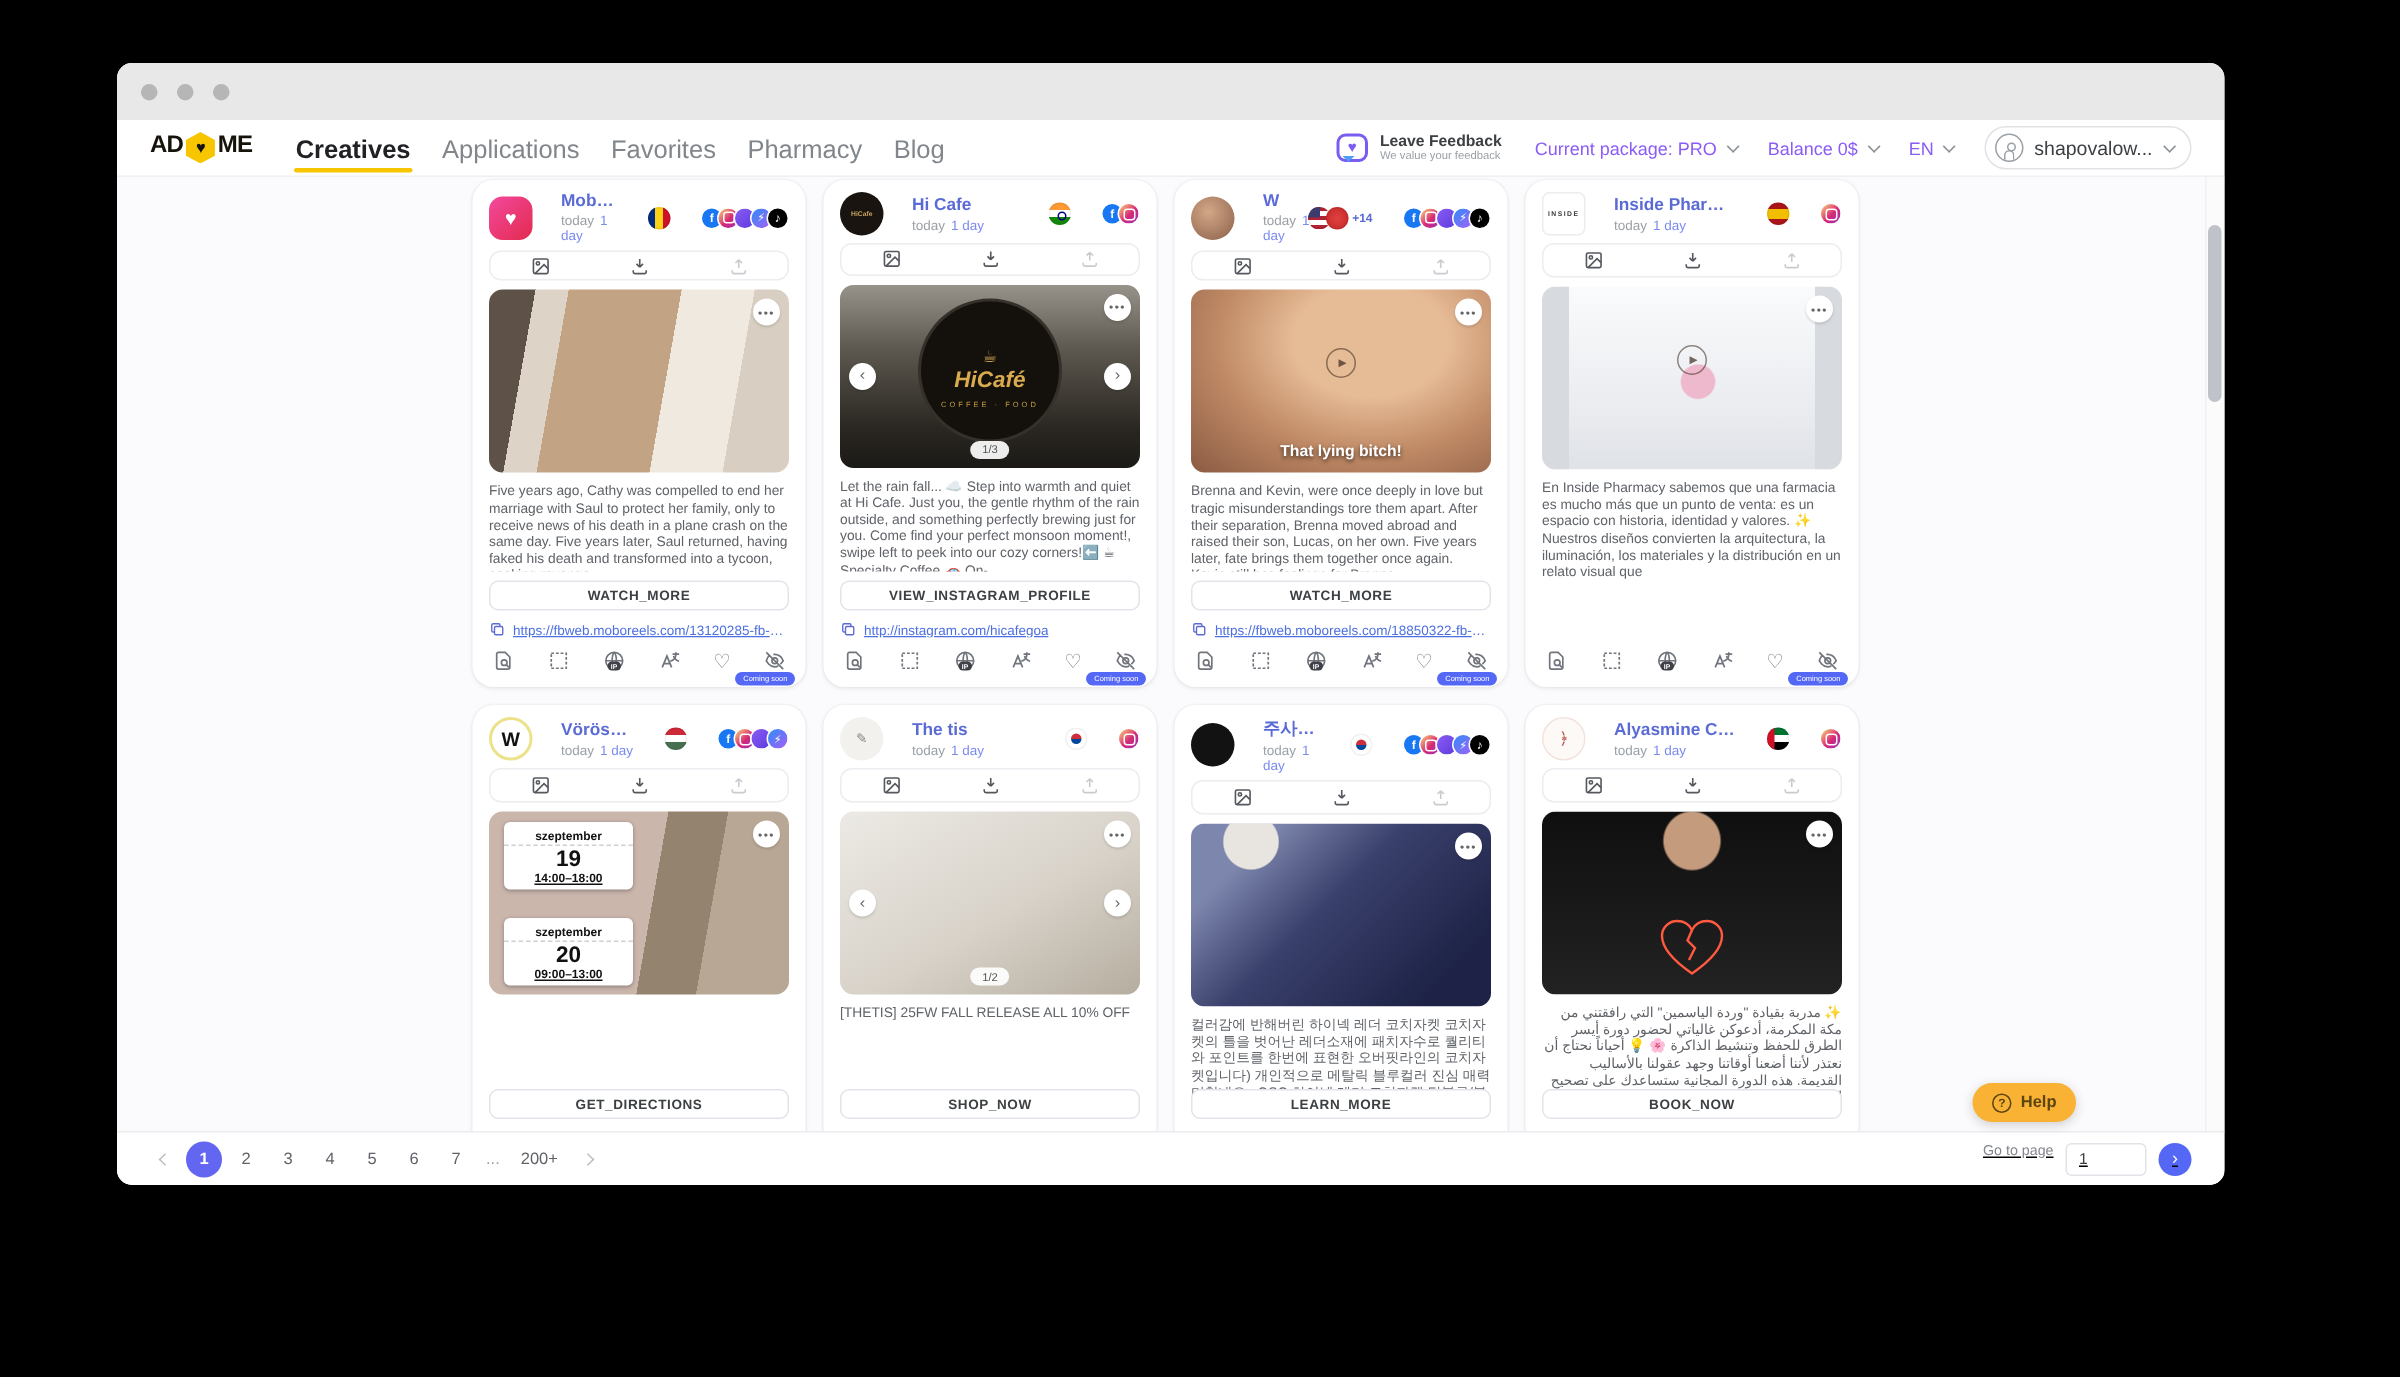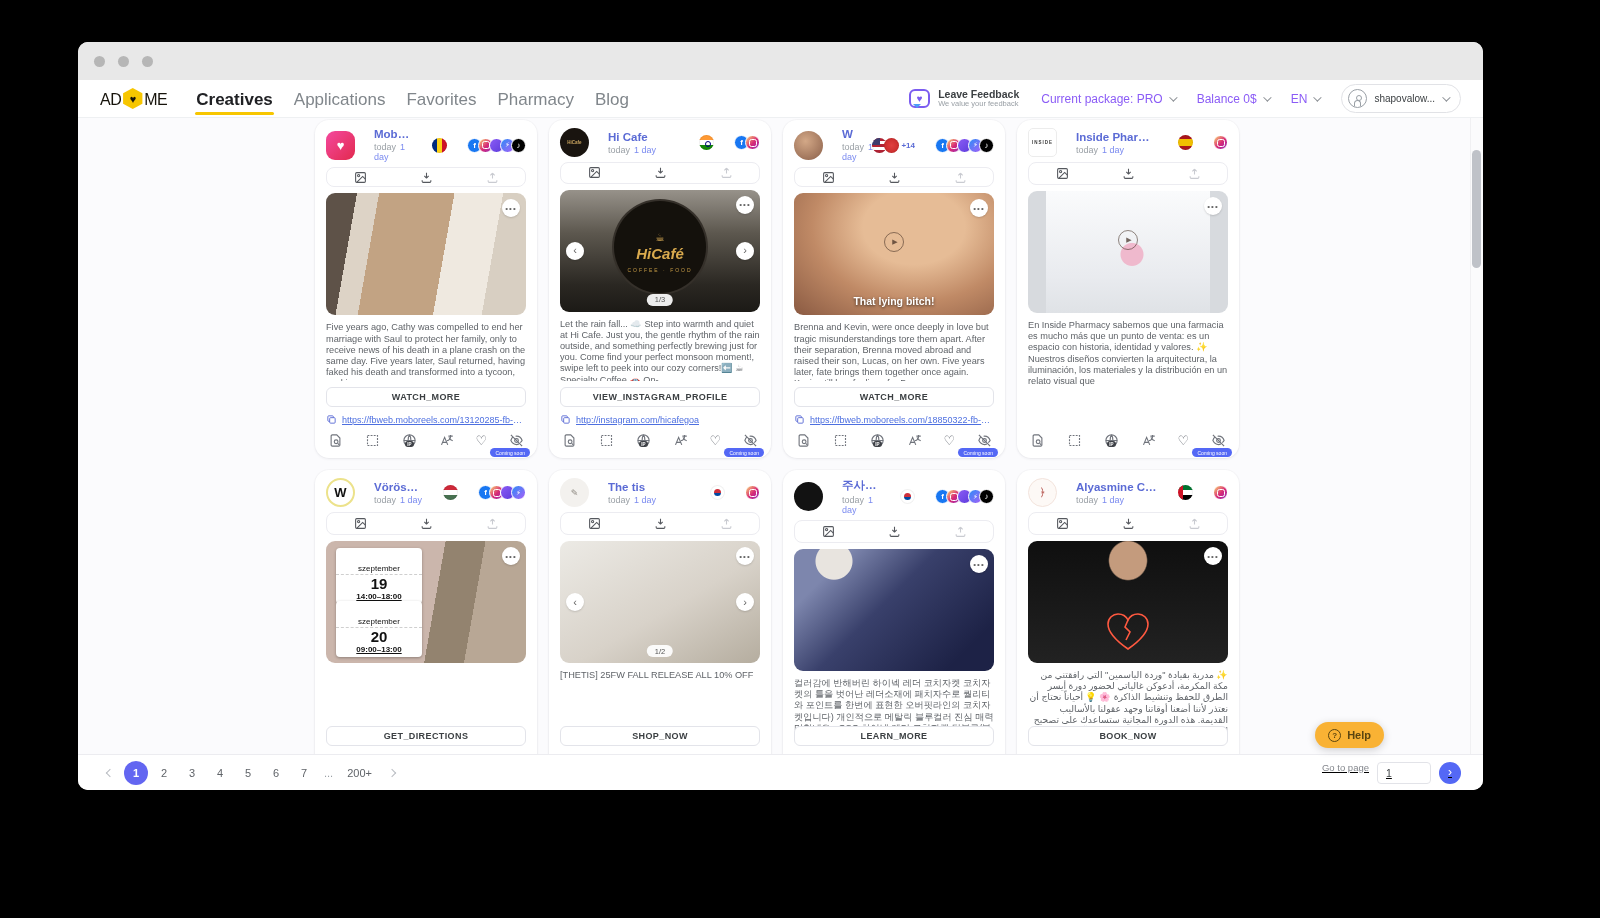--- a/index.html
+++ b/index.html
@@ -6,39 +6,39 @@
   html,body { width:1600px; height:918px; background:#000; font-family:"Liberation Sans","DejaVu Sans",sans-serif; }
   .stage { position:relative; width:1600px; height:918px; background:#000; overflow:hidden; }
   .window { position:absolute; left:78px; top:42px; width:1405px; height:748px; background:#fff; border-radius:10px; overflow:hidden; }
 
   
   .titlebar { height:38px; background:#e8e8e8; display:flex; align-items:center; padding-left:16px; gap:13px; }
   .tdot { width:11px; height:11px; border-radius:50%; background:#b6b6b6; }
 
   
   .appbar { height:38px; background:#fff; border-bottom:1px solid #eef0f2; display:flex; align-items:center; padding:0 22px; }
-  .logo { display:flex; align-items:flex-end; font-weight:400; font-size:16px; color:#16130b; letter-spacing:-0.5px; }
+  .logo { display:flex; align-items:flex-start; font-weight:700; font-size:16px; color:#16130b; letter-spacing:-0.5px; }
   .hex { width:21px; height:21px; margin:0 1px; background:#f7c600; clip-path:polygon(50% 0,96% 25%,96% 75%,50% 100%,4% 75%,4% 25%); display:flex; align-items:center; justify-content:center; color:#16130b; font-size:11px; }
   .nav { display:flex; gap:19px; margin-left:28px; }
   .nav a { font-size:17px; color:#80868b; text-decoration:none; padding:10px 1px 8px; position:relative; }
   .nav a.active { color:#202124; font-weight:700; }
   .nav a.active::after { content:""; position:absolute; left:0; right:0; bottom:3px; height:3px; border-radius:2px; background:#f7c600; }
   .appbar-right { margin-left:auto; display:flex; align-items:center; gap:22px; }
   .fbk { display:flex; align-items:center; gap:8px; cursor:pointer; }
   .fbk-ic { width:21px; height:19px; border:2px solid #7b5cf0; border-radius:6px; position:relative; display:flex; align-items:center; justify-content:center; color:#7b5cf0; font-size:10px; background:#fff; }
   .fbk-ic::after { content:""; position:absolute; left:2px; bottom:-6px; border:4px solid transparent; border-top-color:#4d9df6; }
   .fbk-t1 { font-size:10.5px; font-weight:700; color:#3c4043; line-height:1.15; }
   .fbk-t2 { font-size:7.5px; color:#9aa0a6; line-height:1.15; }
   .ddl { display:flex; align-items:center; gap:6px; font-size:12px; color:#8b5cf6; cursor:pointer; }
   .chev { width:6px; height:6px; border-right:1.5px solid #8a8f94; border-bottom:1.5px solid #8a8f94; transform:rotate(45deg) translateY(-2px); }
   .profile { display:flex; align-items:center; gap:7px; border:1px solid #e1e2e6; border-radius:17px; padding:4px 12px 4px 6px; cursor:pointer; }
   .pav { width:19px; height:19px; border-radius:50%; border:1.5px solid #9aa0a6; display:flex; align-items:end; justify-content:center; overflow:hidden; }
   .pav i { display:block; width:7px; height:7px; border:1.5px solid #9aa0a6; border-radius:50% 50% 0 0; border-bottom:none; margin-bottom:0; position:relative; }
   .pav i::before { content:""; position:absolute; left:0.5px; top:-6px; width:4px; height:4px; border:1.5px solid #9aa0a6; border-radius:50%; }
-  .profile span.uname { font-size:10px; color:#3c4043; }
+  .profile span.uname { font-size:13px; color:#3c4043; }
 
   
   .content { position:absolute; left:0; right:0; top:76px; bottom:36px; background:#fbfbfd; overflow:hidden; }
   .grid { position:absolute; left:237px; top:2px; display:grid; grid-template-columns:repeat(4,222px); grid-auto-rows:338px; gap:12px; }
 
   .card { background:#fff; border-radius:14px; box-shadow:0 1px 3px rgba(25,30,60,.07),0 0 0 1px rgba(0,0,0,.02); display:flex; flex-direction:column; padding-top:8px; overflow:hidden; position:relative; }
   .chead { display:flex; align-items:center; gap:19px; padding:0 11px; margin-bottom:5px; }
   .avatar { width:29px; height:29px; flex:none; display:flex; align-items:center; justify-content:center; overflow:hidden; text-align:center; }
   .av1 { border-radius:9px; background:linear-gradient(135deg,#f4499e,#e22a4e); color:#fff; font-size:13px; }
   .av1::after { content:"♥"; }
@@ -92,21 +92,21 @@
   .sign::before { content:"☕"; display:block; font-size:11px; margin-bottom:1px; color:#caa050; }
   .sign .t1 { font-size:15px; font-weight:800; font-style:italic; }
   .sign .t2 { font-size:5px; letter-spacing:2px; margin-top:5px; color:#c49a45; }
   .m3 { background:radial-gradient(ellipse at 60% 28%,#e6bc96 0 30%,#c08a66 60%,#8a5a42); }
   .m4 { background:radial-gradient(circle at 52% 52%,#efb9cd 0 11px,rgba(0,0,0,0) 12px),
         linear-gradient(90deg,#d7dade 0 9%,rgba(0,0,0,0) 9% 91%,#d7dade 91%),
         linear-gradient(180deg,#fafbfc,#e9ebef 70%,#dfe2e6); }
   .m5 { background:linear-gradient(100deg,#cbb6ac 0 54%,#93836f 54% 72%,#b8a795 72%); }
   .cal { position:absolute; left:10px; width:86px; background:#fff; border-radius:4px; text-align:center; box-shadow:0 1px 3px rgba(0,0,0,.3); color:#111; }
   .cal.c1 { top:7px; } .cal.c2 { bottom:6px; }
-  .cal .mo { font-size:8px; font-weight:400; border-bottom:1px dashed #cfcfcf; padding:16px 0 1px; }
+  .cal .mo { font-size:8px; font-weight:700; border-bottom:1px dashed #cfcfcf; padding:5px 0 1px; }
   .cal .dy { font-size:15px; font-weight:800; line-height:1.15; }
   .cal .tm { font-size:8px; font-weight:700; padding-bottom:3px; text-decoration:underline; }
   .m6 { background:linear-gradient(150deg,#eceae5,#d8d2c9 55%,#b5ad9f); }
   .m7 { background:radial-gradient(circle at 20% 10%,#e8e4df 0 18px,rgba(0,0,0,0) 19px),
         linear-gradient(135deg,#7d86ad 0 18%,#39406b 45%,#1d2246 85%); }
   .m8 { background:radial-gradient(ellipse at 50% 16%,#c49b7d 0 13%,rgba(0,0,0,0) 14%),
         linear-gradient(180deg,#0f0f0f,#222); }
   .m8 svg.heart { position:absolute; left:50%; top:58%; transform:translateX(-50%); }
 
   .odots { position:absolute; top:6px; right:6px; width:18px; height:18px; border-radius:50%; background:#fff; color:#666; border:none; font-size:8px; letter-spacing:1px; display:flex; align-items:center; justify-content:center; cursor:pointer; box-shadow:0 1px 2px rgba(0,0,0,.15); }

